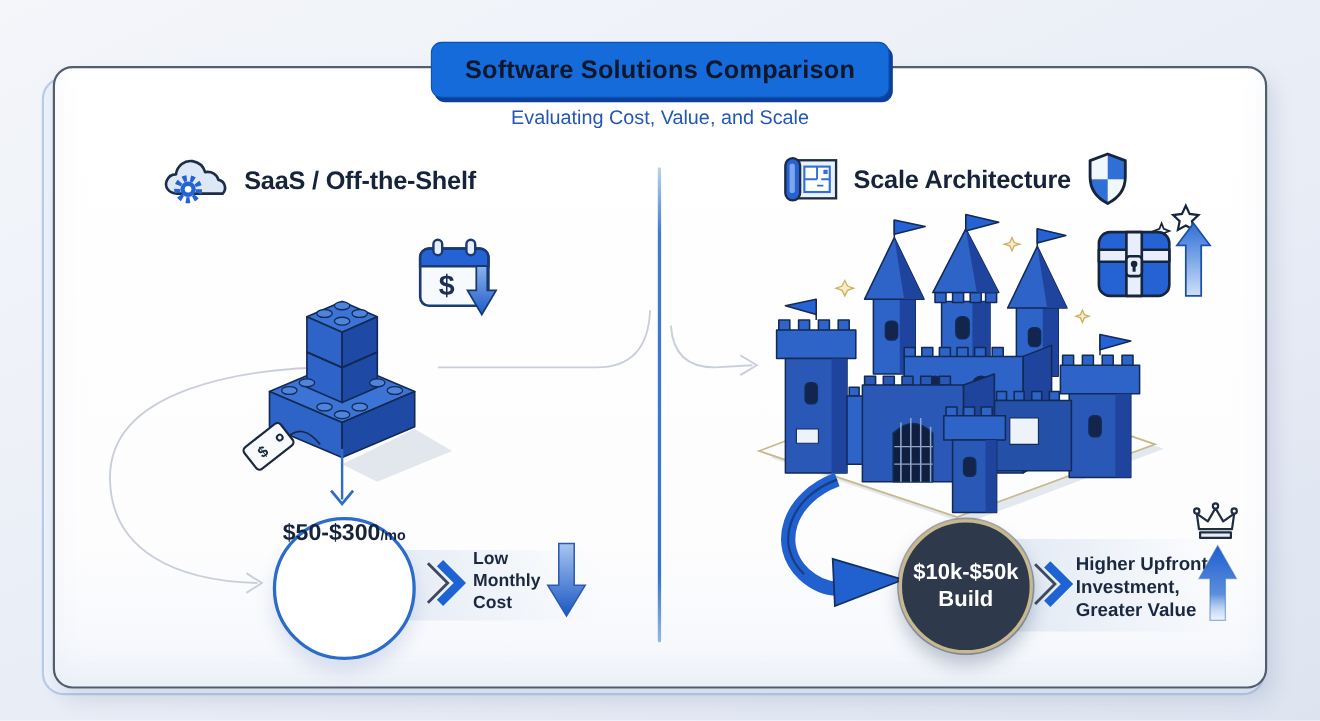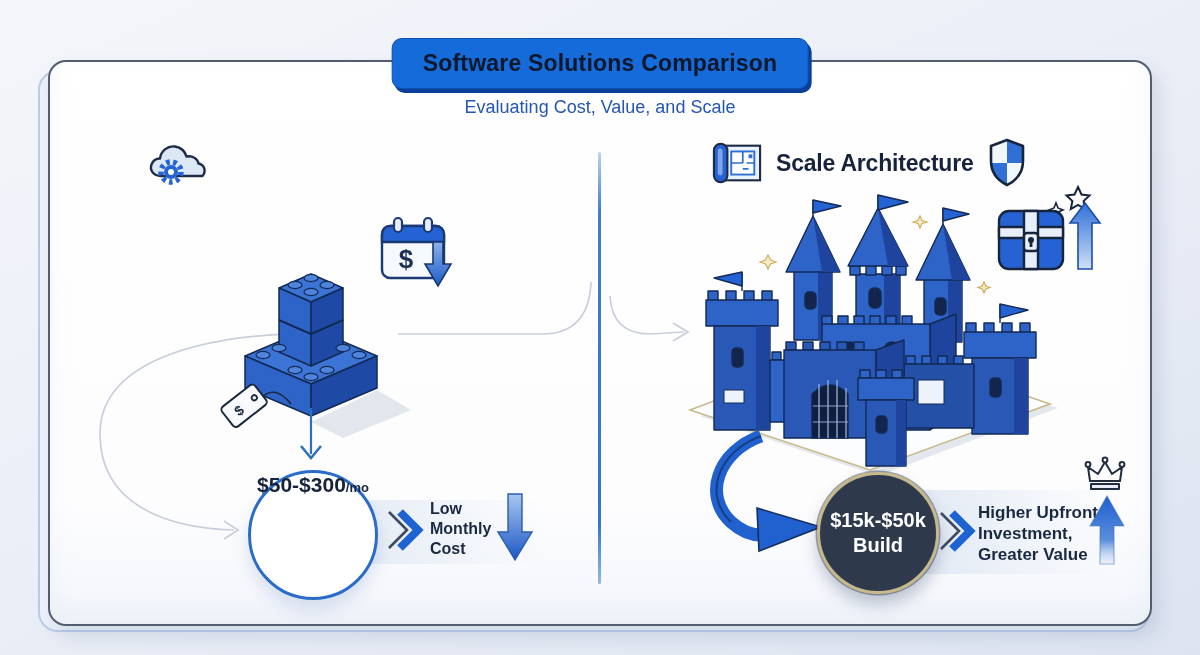--- a/index.html
+++ b/index.html
@@ -81,20 +81,21 @@
 <div class="abs banner">Software Solutions Comparison</div>
 <div class="abs subtitle">Evaluating Cost, Value, and Scale</div>
 
 <div class="abs hdr" style="left:148px;top:138px">
   <svg width="62" height="52" viewBox="0 0 62 52">
     <path d="M13 38 C 5 38 1.5 31.5 3.5 26.5 C 5 22.5 8.5 20.5 12 20.5 C 13 12.5 20 7.5 27 8.5 C 33 9.5 37 13.5 38.5 18.5 C 44.5 17.5 49.5 20.5 50.5 25.5 C 56.5 26.5 58.5 33.5 54.5 38 Z" fill="#dce8f6" stroke="#1e2c48" stroke-width="2.4" stroke-linejoin="round"></path>
     <circle cx="23" cy="34" r="10" fill="none" stroke="#2563d4" stroke-width="5.5" stroke-dasharray="3.6 3.4"></circle>
     <circle cx="23" cy="34" r="7" fill="#2563d4"></circle>
     <circle cx="23" cy="34" r="3" fill="#ffffff"></circle>
   </svg>
+  <div class="hdr-text">SaaS / Off-the-Shelf</div>
 </div>
 
 <svg class="abs" style="left:376px;top:216px;z-index:2" width="84" height="76" viewBox="0 0 84 76">
   <defs>
     <linearGradient id="gcal" x1="0" y1="0" x2="0" y2="1">
       <stop offset="0" stop-color="#8cb0ea"></stop>
         <stop offset="1" stop-color="#1d5cc9"></stop>
     </linearGradient>
   </defs>
   <rect x="6" y="10" width="62" height="52" rx="8" fill="#f6f9fe" stroke="#1b3a74" stroke-width="2.4"></rect>
@@ -325,21 +326,21 @@
 </svg>
 
 <svg class="abs" style="left:703px;top:430px;z-index:3" width="135" height="125" viewBox="0 0 135 125">
   <path d="M58 6 C 14 22, 0 66, 28 92 C 38 101, 48 105, 58 105" fill="none" stroke="#2160cf" stroke-width="13"></path>
   <path d="M58 6 C 14 22, 0 66, 28 92" fill="none" stroke="#14305e" stroke-width="2" opacity=".7"></path>
   <polygon points="54,78 118,97 56,121" fill="#2160cf" stroke="#14305e" stroke-width="1.6"></polygon>
 </svg>
 
 <div class="abs pill" style="left:900px;top:490px;width:210px;height:84px"></div>
 <div class="abs circle-dark" style="left:817px;top:472px">
-  <span class="amount">$15k-$50k</span>
+  <span class="amount">$10k-$50k</span>
   <span class="build">Build</span>
 </div>
 <svg class="abs" style="left:936px;top:504px;z-index:3" width="40" height="54" viewBox="0 0 40 54">
   <polyline points="5,9 23,27 5,45" fill="none" stroke="#3d4961" stroke-width="2.6"></polyline>
   <polyline points="16,9 34,27 16,45" fill="none" stroke="#1d64d2" stroke-width="8"></polyline>
 </svg>
 <div class="abs result-text" style="left:978px;top:502px;font-size:17px;line-height:21px">
   <div>Higher Upfront</div>
   <div>Investment,</div>
   <div>Greater Value</div>

